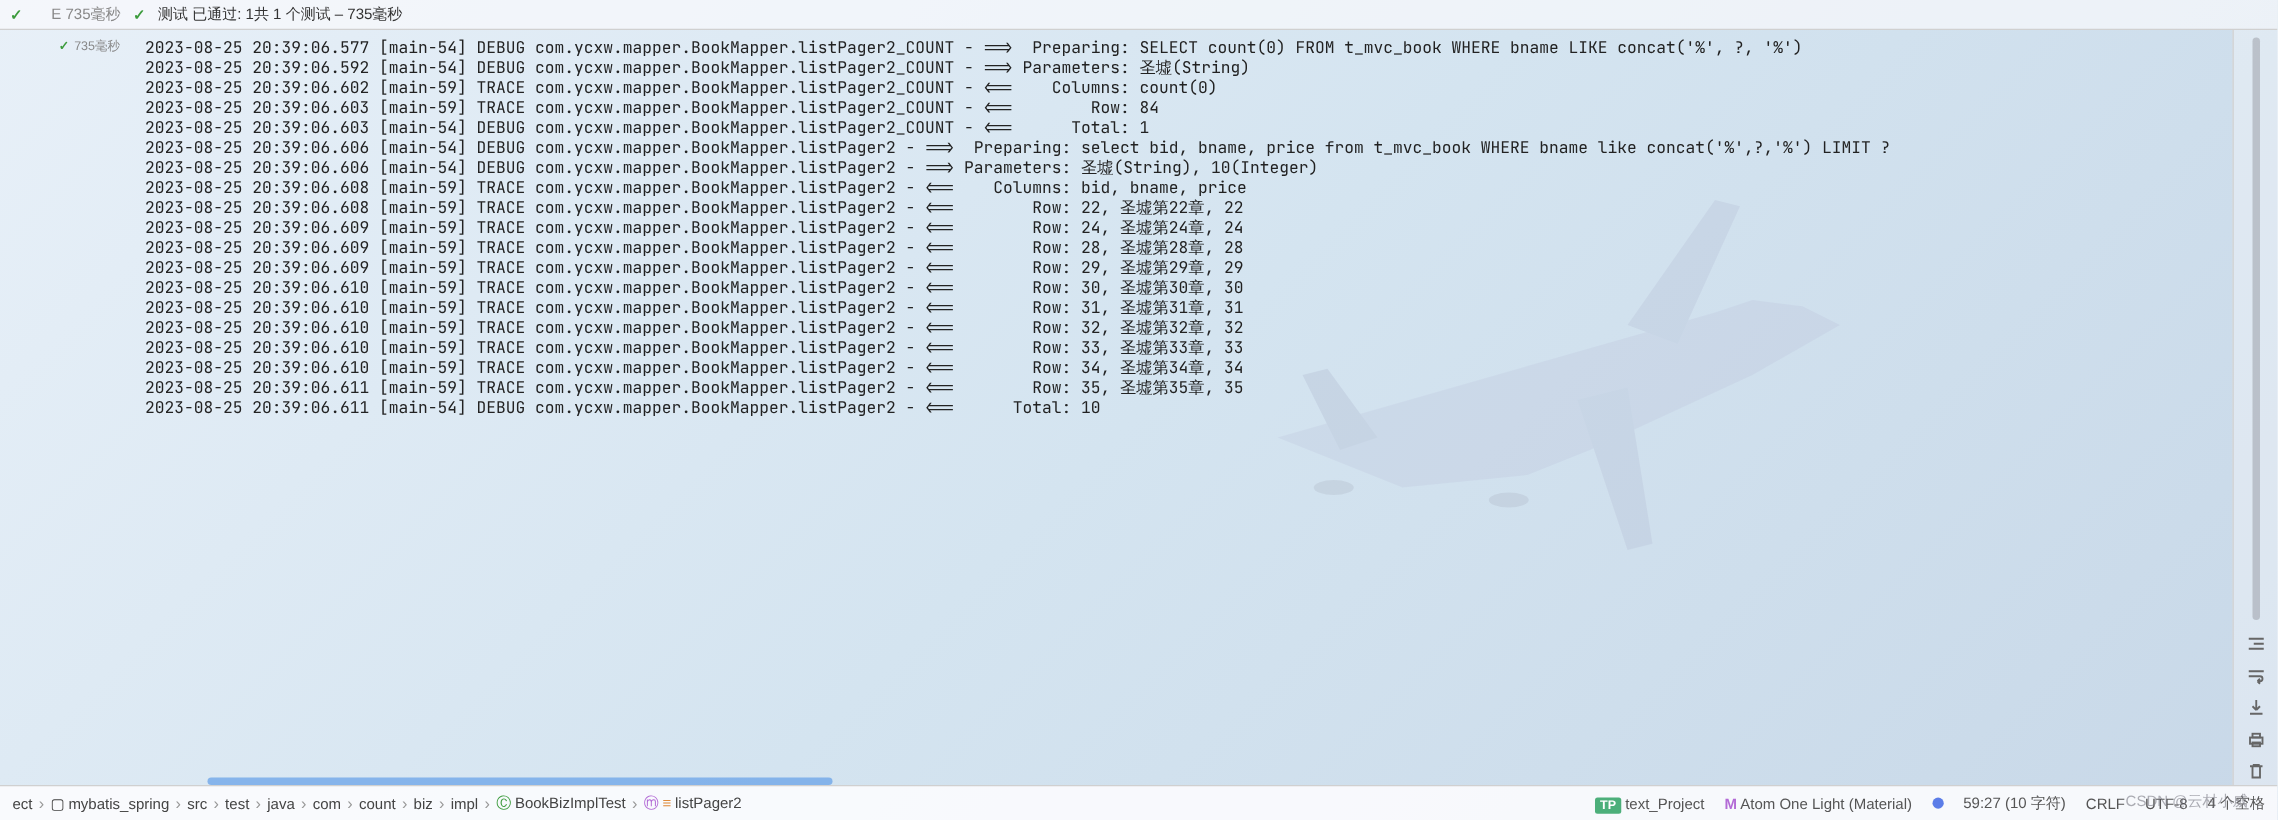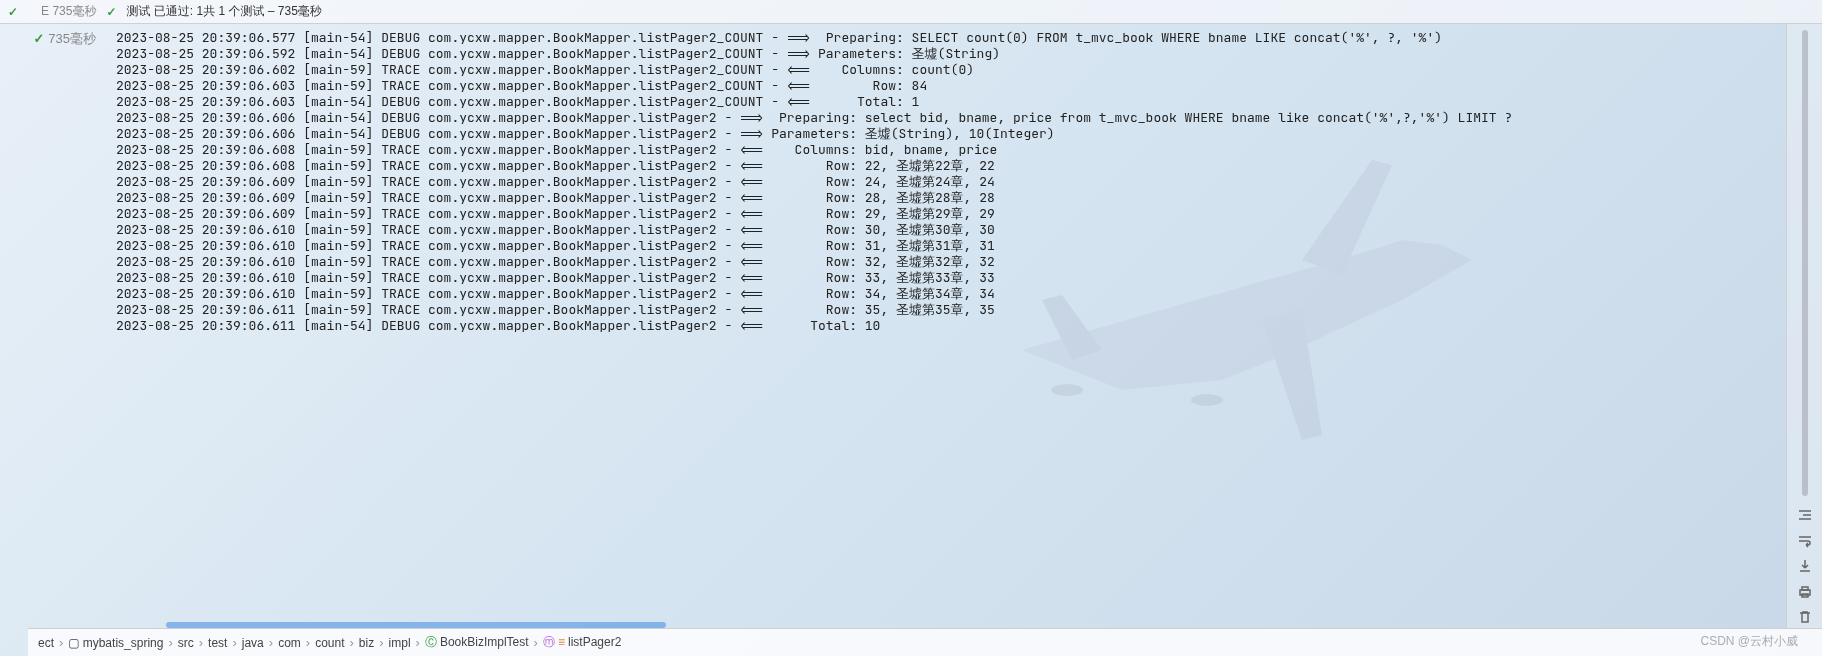--- a/index.html
+++ b/index.html
@@ -23,21 +23,21 @@
   display: flex; align-items: center; gap: 10px; padding: 3px 8px;
   background: rgba(250,250,252,0.7); border-bottom: 1px solid #d0d0d0;
   font-size: 12px; color: #333;
 }
 .test-header .chk { color: #3c9b3c; font-weight: bold; }
 .test-header .t735 { color: #888; margin-left: 13px; }
 
 .body-row { flex: 1; display: flex; min-height: 0; }
 .left-gutter {
   width: 104px; flex-shrink: 0; padding-top: 6px; padding-right: 8px;
-  text-align: right; color: #888; font-size: 13px;
+  text-align: right; color: #888; font-size: 10px;
 }
 .left-gutter .chk2 { color: #3c9b3c; font-weight: bold; margin-right: 4px; }
 
 .console-wrap { flex: 1; overflow: auto; position: relative; }
 .console {
   font-family: "JetBrains Mono", Consolas, Menlo, monospace;
   font-size: 13px; line-height: 16px; color: #222; white-space: pre;
   padding: 6px 12px 4px 12px;
 }
 .scroll-indicator {
@@ -56,21 +56,21 @@
 }
 .ico-btn {
   width: 24px; height: 24px; display: flex; align-items: center;
   justify-content: center; color: #666; cursor: pointer; border-radius: 3px;
 }
 .ico-btn svg { width: 16px; height: 16px; }
 
 .status-bar {
   height: 28px; flex-shrink: 0; border-top: 1px solid #d0d0d0;
   background: rgba(252,252,254,0.9); display: flex; align-items: center;
-  font-size: 12px; color: #555; padding: 0 10px; margin-left: 28px;
+  font-size: 12px; color: #555; padding: 0 10px;
 }
 .breadcrumbs { display: flex; align-items: center; gap: 5px; flex: 0 0 auto; }
 .crumb { color: #444; cursor: pointer; }
 .sep { color: #999; font-size: 13px; }
 .icon-sm { display: inline-flex; align-items: center; margin-right: 3px; }
 .file-test-ico { color: #3c9b3c; }
 .fn-ico { color: #b36bd6; }
 .method-ico { color: #e08b3a; }
 
 .status-right { margin-left: auto; display: flex; align-items: center; gap: 16px; }
@@ -183,16 +183,31 @@
         <span class="crumb">count</span>
         <span class="sep">›</span>
         <span class="crumb">biz</span>
         <span class="sep">›</span>
         <span class="crumb">impl</span>
         <span class="sep">›</span>
         <span class="crumb"><span class="icon-sm file-test-ico">Ⓒ</span>BookBizImplTest</span>
         <span class="sep">›</span>
         <span class="crumb"><span class="icon-sm fn-ico">ⓜ</span><span class="icon-sm method-ico">≡</span>listPager2</span>
       </div>
+    <div class="status-right">
+      <span>
+        <span class="tp-badge">TP</span>
+        <span>text_Project</span>
+      </span>
+      <span>
+        <span class="atom-m">M</span>
+        <span>Atom One Light (Material)</span>
+      </span>
+      <span class="blue-dot"></span>
+      <span>59:27 (10 字符)</span>
+      <span>CRLF</span>
+      <span>UTF-8</span>
+      <span>4 个空格</span>
+    </div>
   </div>
 </div>
 
 <div class="watermark">CSDN @云村小威</div>
 
 </body></html>

